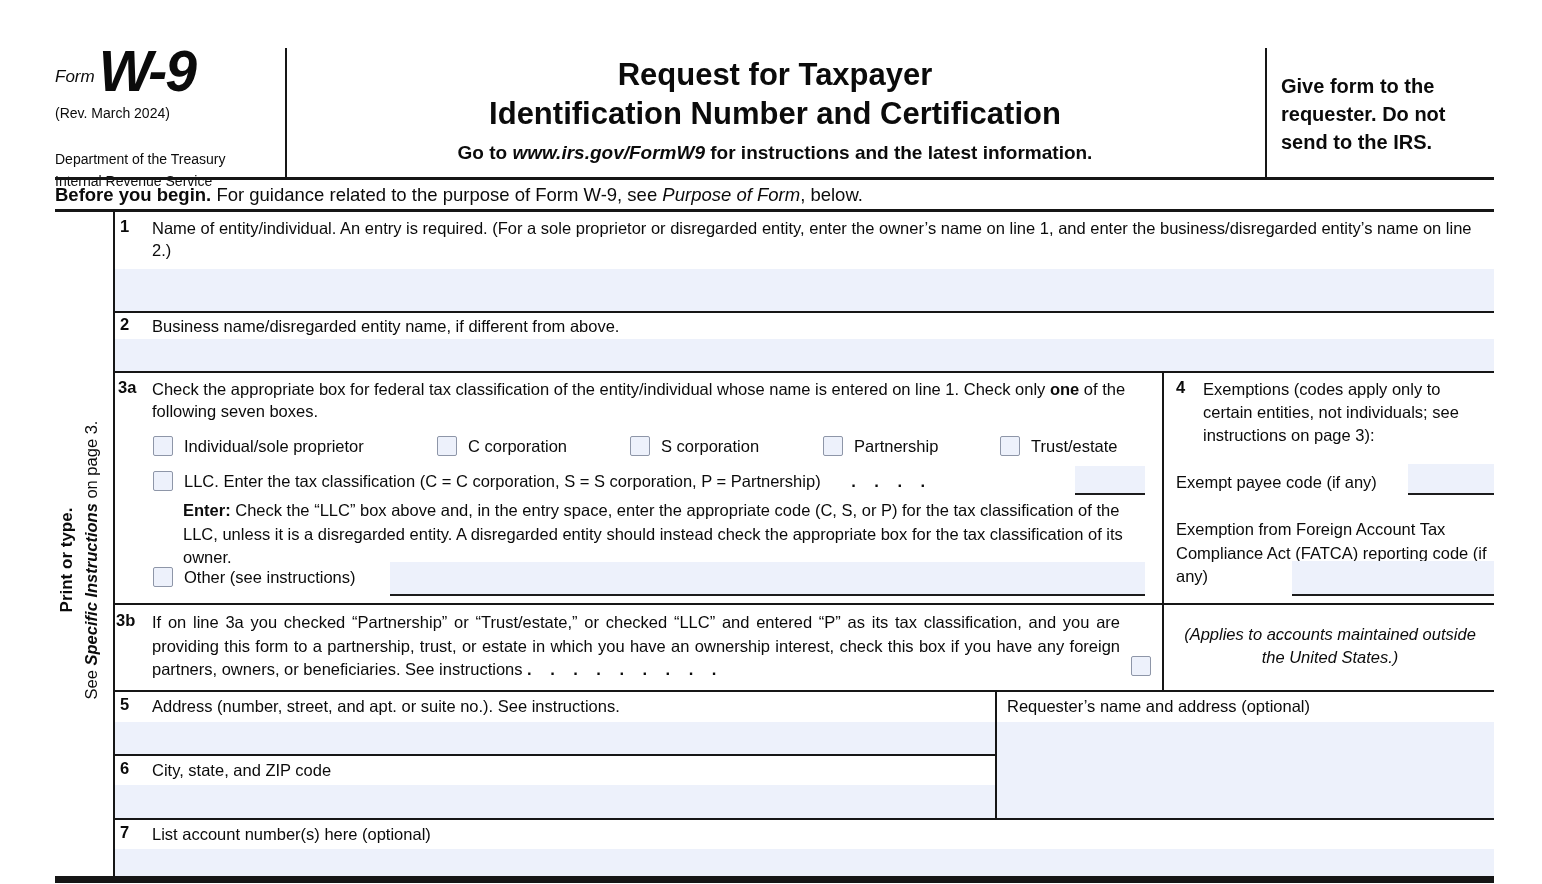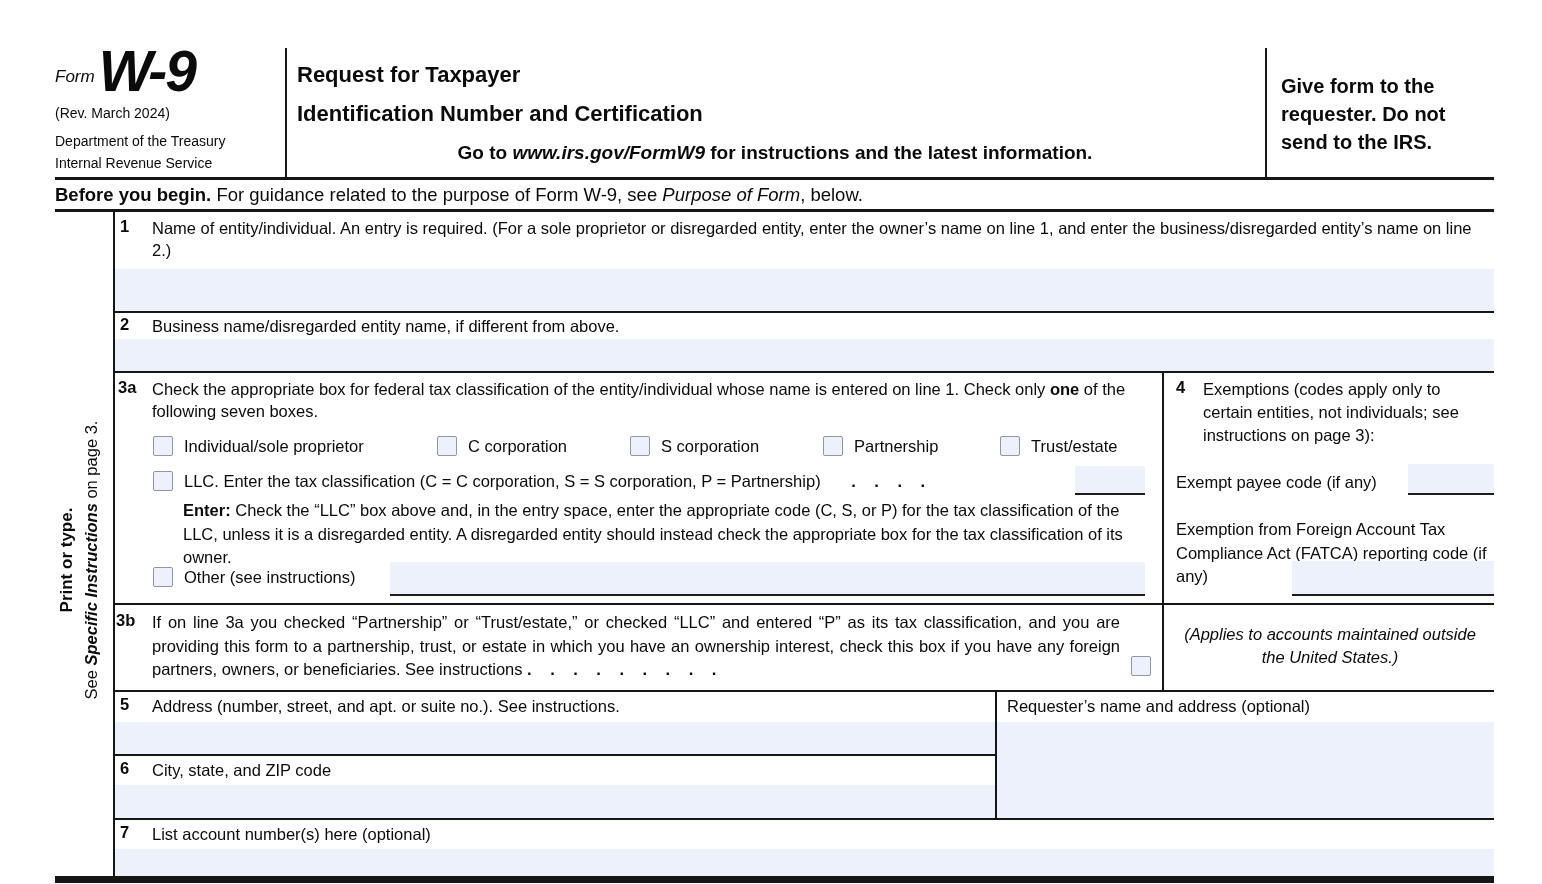--- a/index.html
+++ b/index.html
@@ -26,21 +26,21 @@
     border:1.5px solid #8e96a8; border-radius:2px; flex:0 0 auto;
   }
   .cbgroup { position:absolute; display:flex; align-items:center; gap:11px; }
   .cbgroup .cblabel { font-size:16.5px; white-space:nowrap; }
   .dots { word-spacing:9px; letter-spacing:1px; font-weight:bold; }
   
   .form-id-row { display:flex; align-items:flex-end;font-style:italic; }
   .form-id-label { font-size:17px; padding-bottom:7px; }
   .form-id { font-size:57px; font-weight:bold; letter-spacing:-2px; line-height:46px; margin-left:4px; }
   .hdr-small { font-size:14px; line-height:22px; }
-  .title1, .title2 { font-size:22px; font-weight:bold; line-height:39px;padding-left:12px; }
+  .title1, .title2 { font-size:31px; font-weight:bold; text-align:center; line-height:39px; }
   .subtitle { font-size:19px; font-weight:bold; text-align:center; margin-top:9px; }
   .subtitle i { font-style:italic; }
   .givebox { font-size:20px; font-weight:bold; line-height:28px; }
   .intro { font-size:18.5px; }
   .sidebox {
     position:absolute; left:-96px; top:536px; width:350px; height:48px;
     transform:rotate(-90deg); text-align:center; line-height:24px;
   }
   .sidebox .s1 { font-weight:bold; font-size:17px; }
   .sidebox .s2 { font-size:16.5px; }
@@ -52,21 +52,21 @@
 <body>
 
 <div id="page">
 
   <div class="abs" style="left:55px; top:48px; width:228px;">
     <div class="form-id-row">
       <span class="form-id-label">Form</span>
       <span class="form-id">W-9</span>
     </div>
     <div class="hdr-small" style="margin-top:8px;">(Rev. March 2024)</div>
-    <div class="hdr-small" style="margin-top:6px;">Department of the Treasury</div>
+    <div class="hdr-small" style="margin-top:24px;">Department of the Treasury</div>
     <div class="hdr-small">Internal Revenue Service</div>
   </div>
 
   <div class="vline" style="left:285px; top:48px; width:2px; height:130px;"></div>
 
   <div class="abs" style="left:285px; top:55px; width:980px;">
     <div class="title1">Request for Taxpayer</div>
     <div class="title2">Identification Number and Certification</div>
     <div class="subtitle">
       <span>Go to </span><i>www.irs.gov/FormW9</i><span> for instructions and the latest information.</span>

